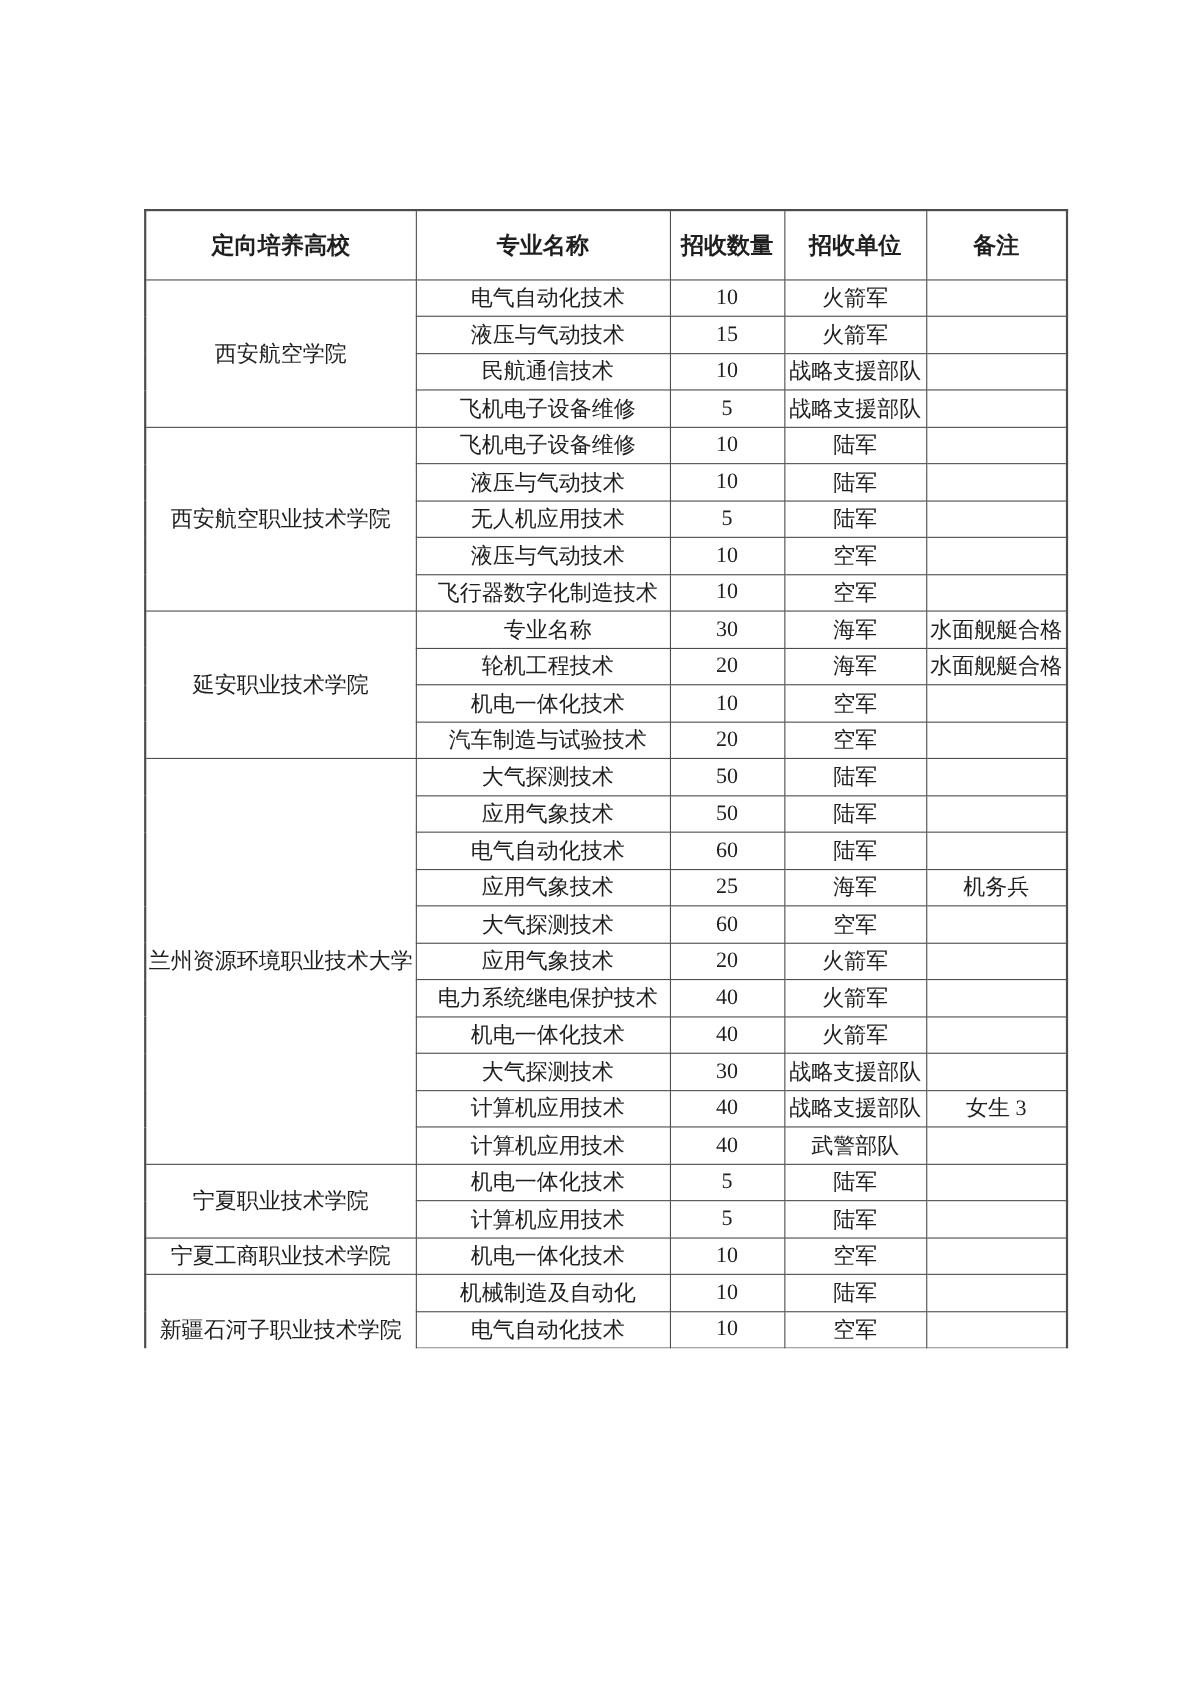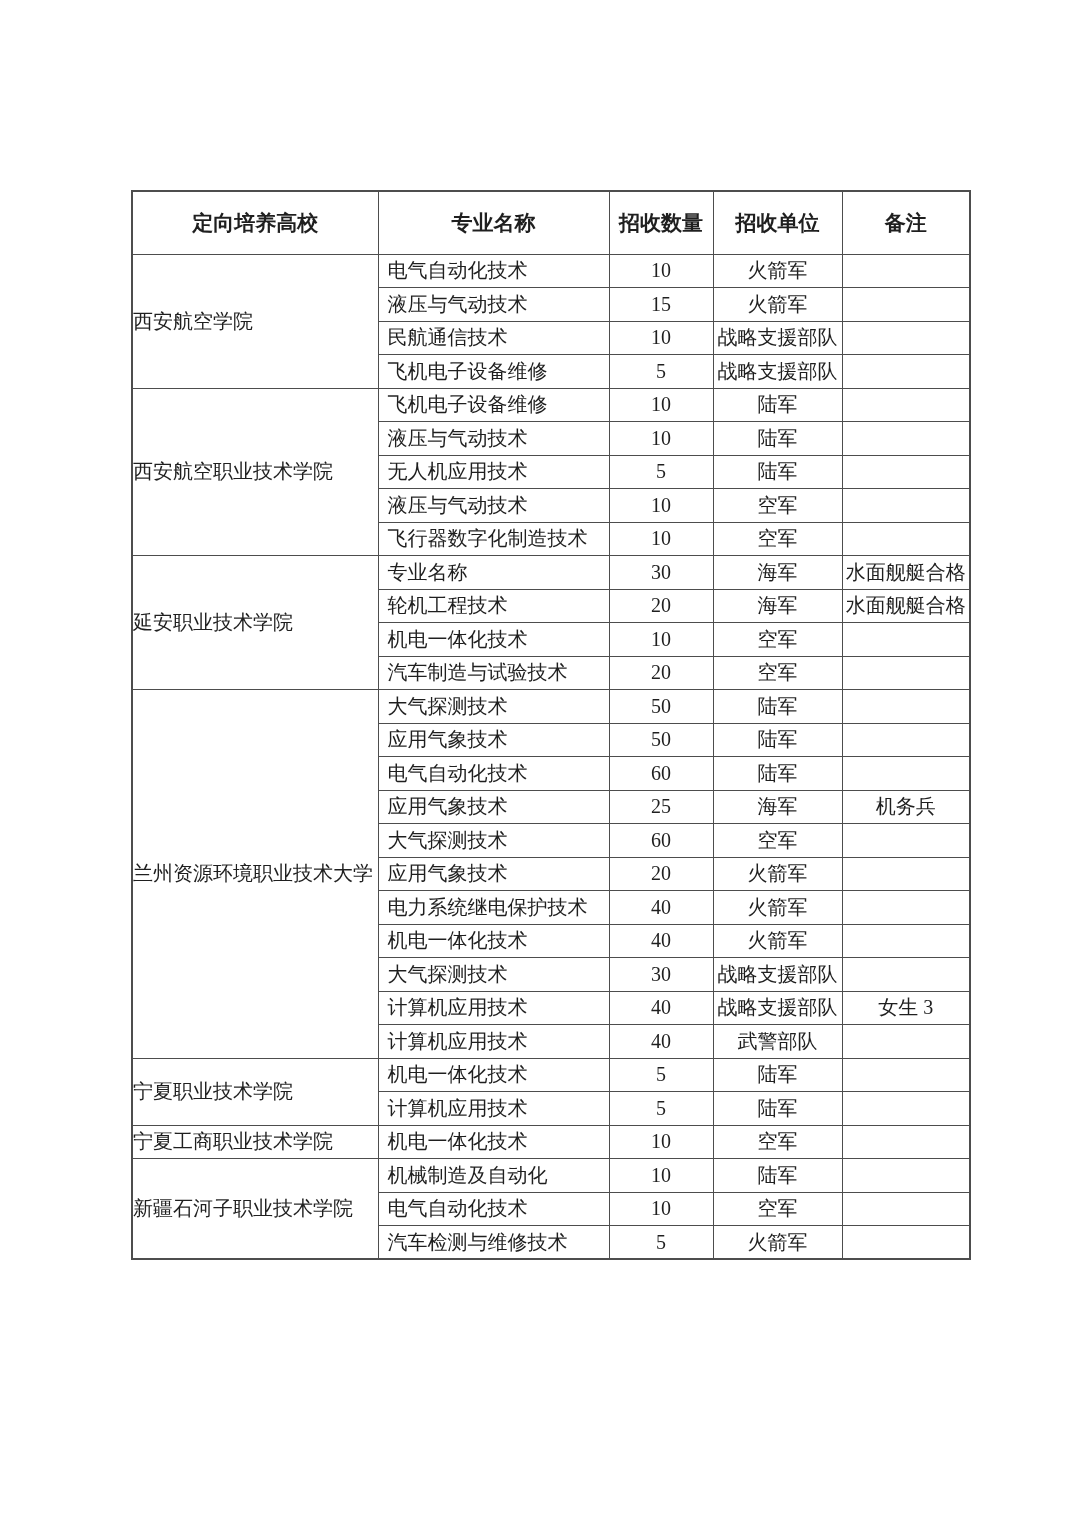--- a/index.html
+++ b/index.html
@@ -4,21 +4,21 @@
 <style>
   html, body {
     margin: 0;
     padding: 0;
     background: #ffffff;
     font-family: "Liberation Serif", "DejaVu Serif", serif;
   }
   .page {
     position: relative;
     width: 1080px;
-    height: 1528px;
+    height: 1226px;
     background: #ffffff;
     overflow: hidden;
   }
   table.recruit-table {
     position: absolute;
     left: 131px;
     top: 190px;
     width: 838px;
     border-collapse: collapse;
     table-layout: fixed;
@@ -45,24 +45,24 @@
   }
   .recruit-table tbody tr {
     height: 33.5px;
   }
   .recruit-table td {
     font-size: 20px;
     vertical-align: middle;
     text-align: center;
   }
   .recruit-table td.college {
-    text-align: left;
+    text-align: center;
   }
   .recruit-table td.major {
-    text-align: left;
+    text-align: center;
     padding-left: 9px;
   }
   col.c-college { width: 246px; }
   col.c-major   { width: 231px; }
   col.c-count   { width: 104px; }
   col.c-unit    { width: 129px; }
   col.c-remark  { width: 128px; }
 </style>
 </head>
 <body>

